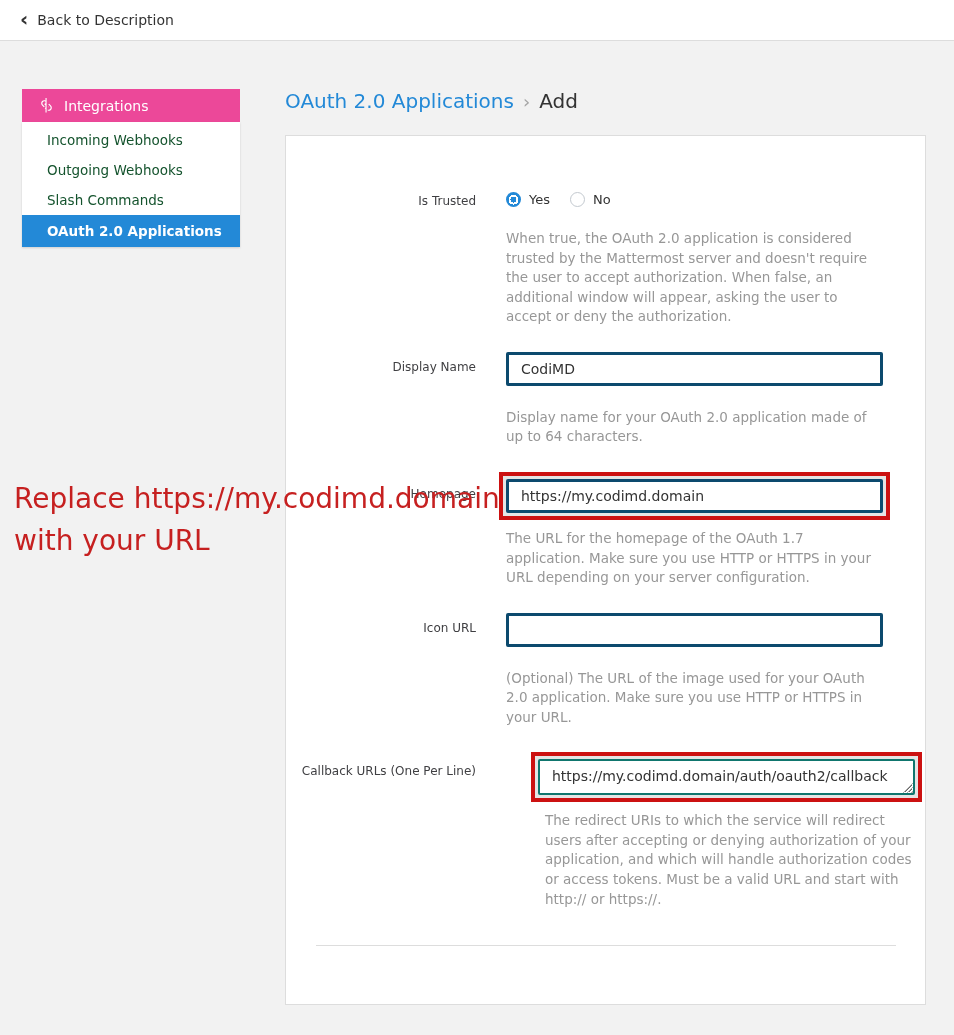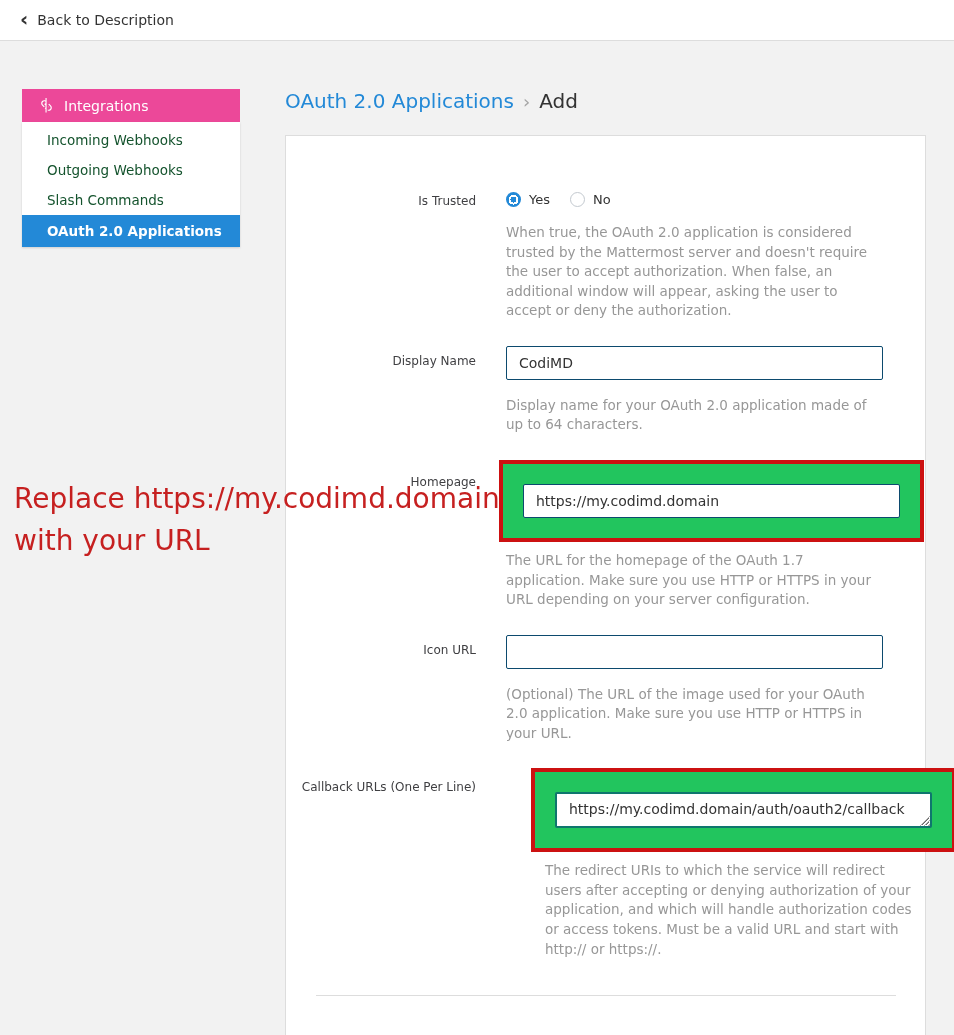--- a/index.html
+++ b/index.html
@@ -105,50 +105,50 @@
     text-align: right;
     font-size: 12px;
     color: #3f3f42;
     padding-top: 8px;
     flex-shrink: 0;
   }
   .control-col { width: 391px; }
   .text-input {
     width: 377px;
     height: 34px;
-    border: 1px solid #0c4a6e;
+    border: 3px solid #0c4a6e;
     border-radius: 2px;
     padding: 6px 12px;
     font-size: 14px;
     color: #333;
     font-family: inherit;
     outline: none;
     background: #fff;
   }
   .help-text {
-    margin-top: 16px;
+    margin-top: 22px;
     font-size: 13.5px;
     line-height: 1.45;
     color: #979797;
     width: 377px;
   }
   
   .radio-group { display: flex; align-items: center; gap: 20px; padding-top: 6px; }
   .radio-option { display: flex; align-items: center; gap: 8px; font-size: 13px; color: #333; cursor: pointer; }
   .radio-circle { width: 15px; height: 15px; border-radius: 50%; flex-shrink: 0; }
   .radio-circle.on {
     background: radial-gradient(circle, #2389d7 0 3px, #fff 3px 5px, #2389d7 5px 8px);
   }
   .radio-circle.off { background: #fff; border: 1px solid #c3c9cf; }
   
   .red-box {
     display: inline-block;
     border: 4px solid #cc1111;
-    padding: 20px;
-    background: #22c55e;
+    padding: 3px;
+    background: #e5e5e5;
   }
   .red-box .text-input { display: block; }
   .textarea-wrap { position: relative; }
   .callback-textarea {
     width: 377px;
     height: 36px;
     border: 2px solid #0f766e;
     border-radius: 2px;
     padding: 7px 12px;
     font-size: 14px;

